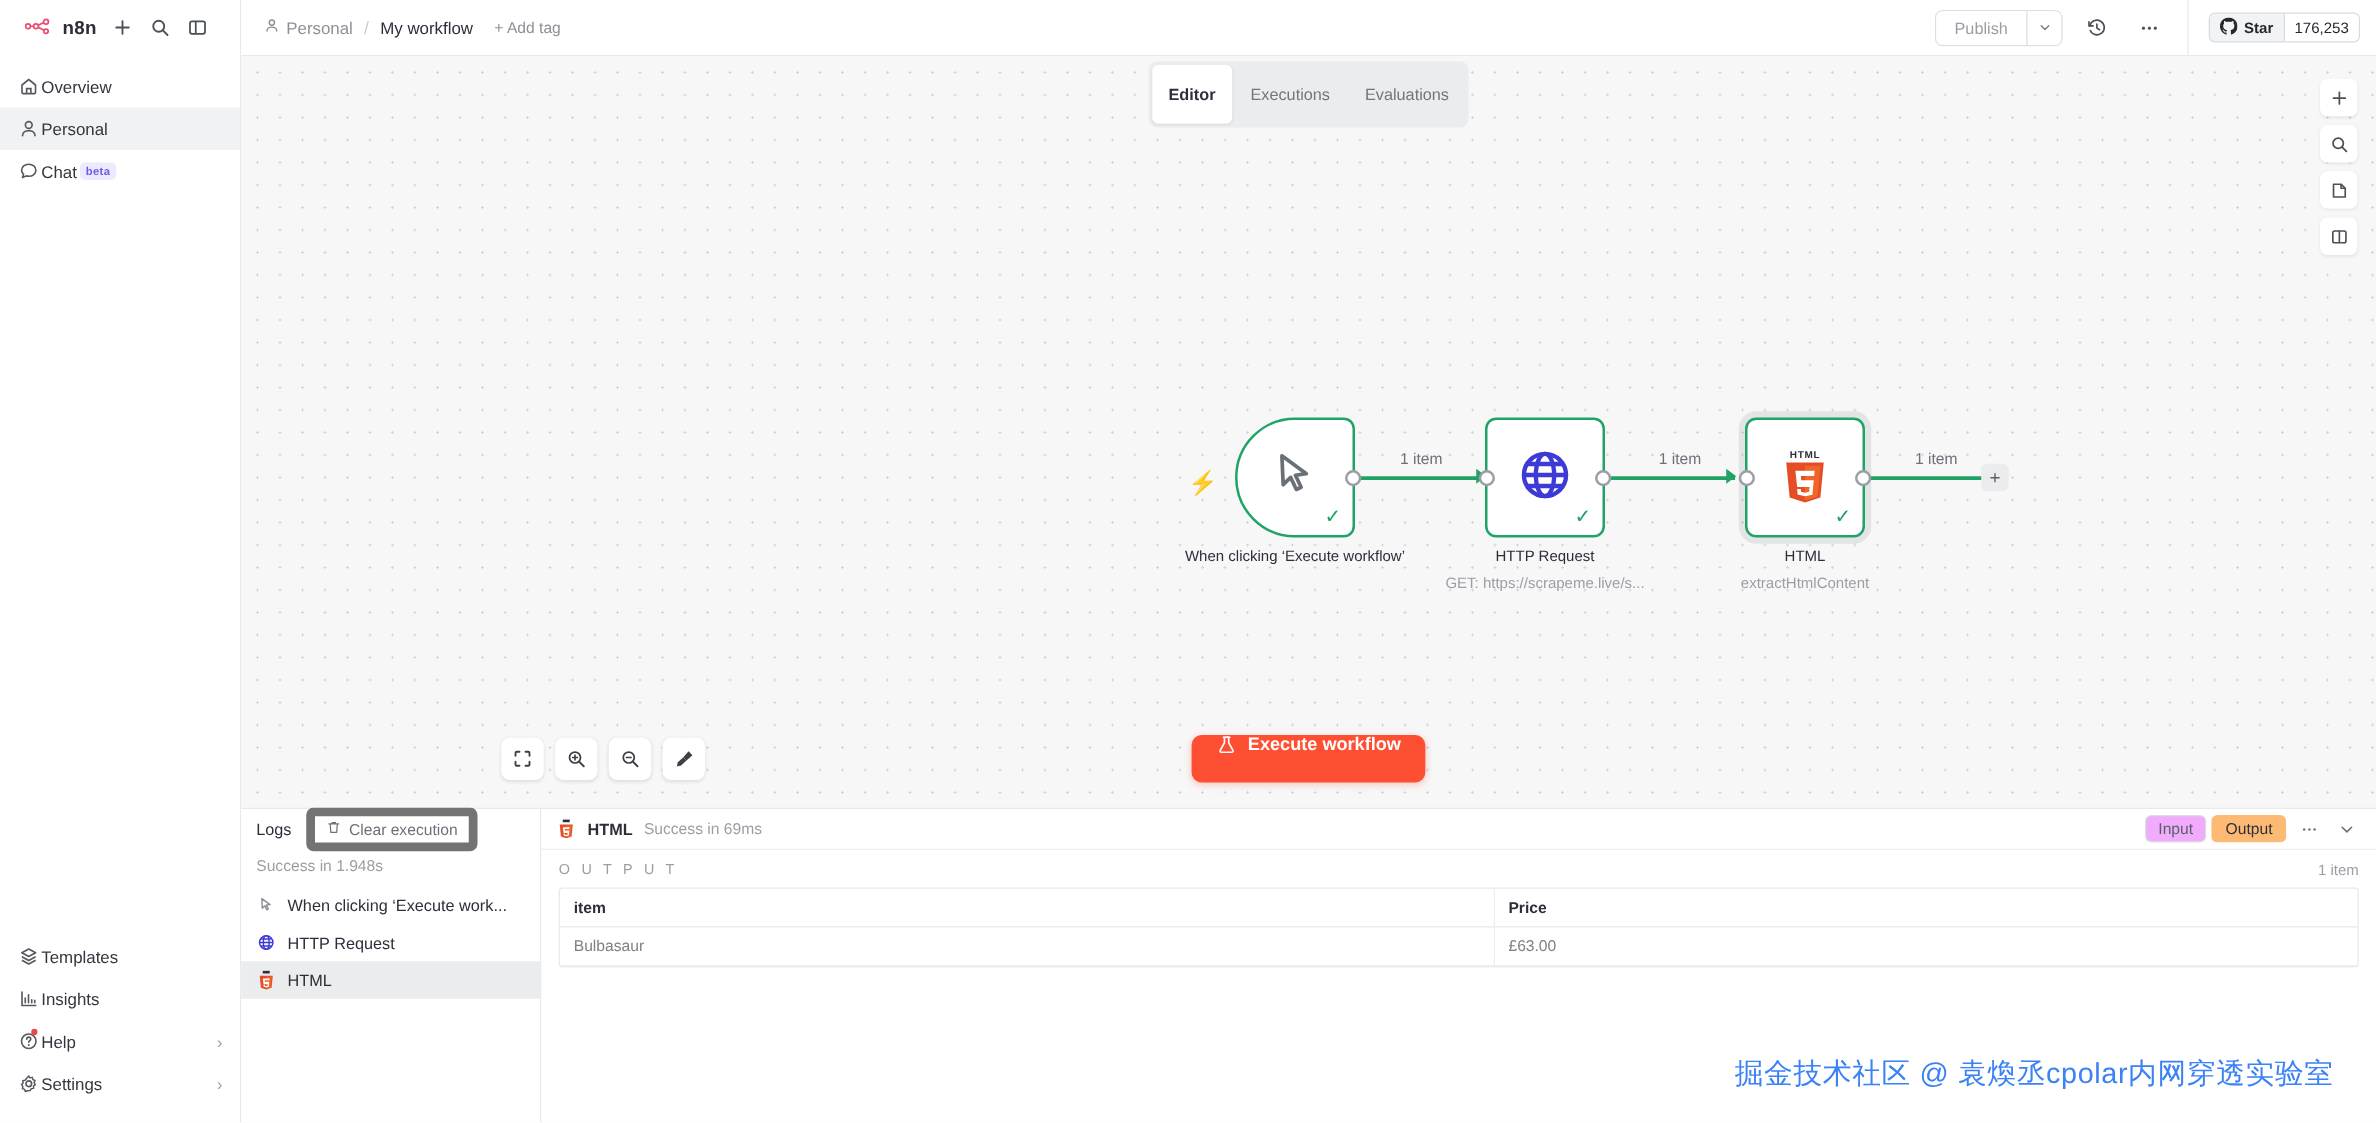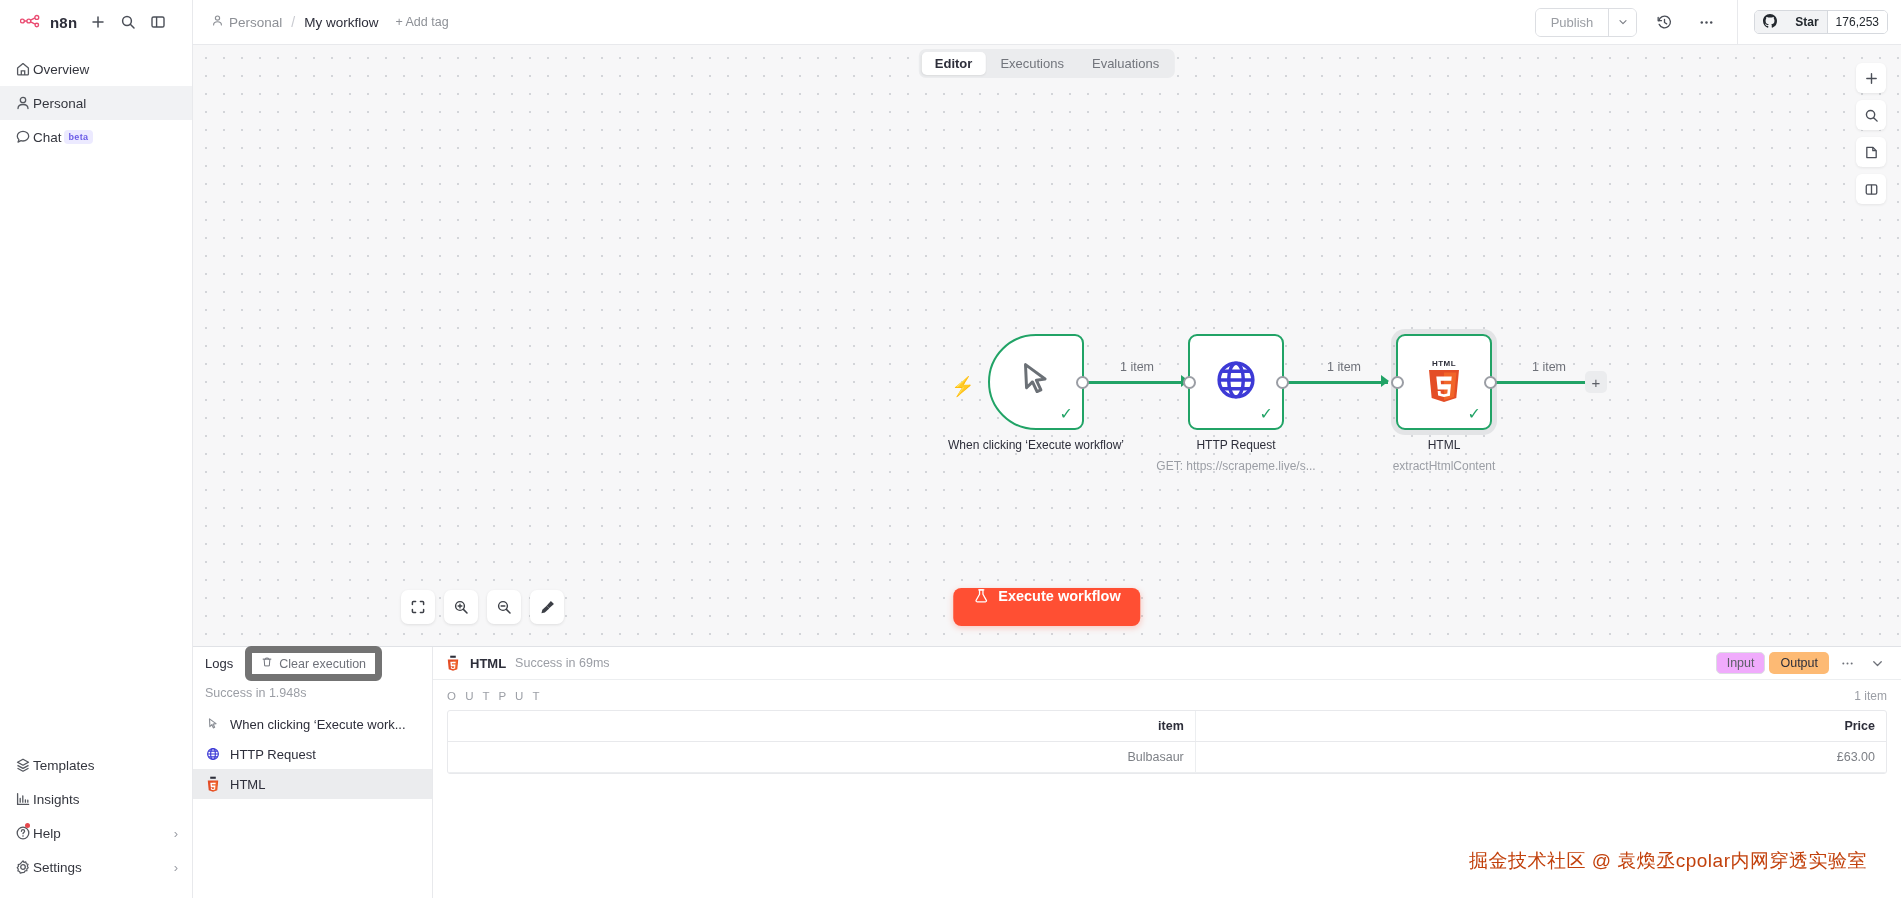--- a/index.html
+++ b/index.html
@@ -74,41 +74,41 @@
     width: 30px; height: 30px; margin-left: 12px; display: flex; align-items: center;
     justify-content: center; color: #4b4f58; cursor: pointer; border-radius: 5px;
   }
   .tb-divider { width: 1px; height: 45px; background: #e8e9ec; margin: 0 0 0 16px; }
   .gh-wrap { display: flex; align-items: center; padding: 0 13px 0 16px; }
   .gh-star {
     display: flex; align-items: center; border: 1px solid #d6d9de; border-radius: 5px;
     overflow: hidden; height: 24px; cursor: pointer;
   }
   .gh-left {
-    display: flex; align-items: center; gap: 18px; padding: 0 8px; height: 100%;
+    display: flex; align-items: center; gap: 5px; padding: 0 8px; height: 100%;
     background: #f2f3f5; font-size: 12px; font-weight: 600; color: #24292f;
   }
   .gh-count {
     padding: 0 8px; height: 100%; display: flex; align-items: center;
     font-size: 12px; color: #24292f; background: #fff; border-left: 1px solid #d6d9de;
   }
 
   
   #canvas {
     flex: 1; position: relative; background-color: #f7f7f8;
     background-image: radial-gradient(#d3d5d9 1px, transparent 1px);
     background-size: 18px 18px; background-position: 4px 4px;
     overflow: hidden; min-height: 0;
   }
   .tabs-float {
     position: absolute; left: 50%; transform: translateX(-50%); top: 4px;
     background: #ebecee; border-radius: 7px; padding: 3px; display: flex; gap: 2px; z-index: 6;
   }
   .tab {
-    padding: 4px 13px; font-size: 13px; color: #72757c; border-radius: 5px; cursor: pointer;
+    padding: 16px 13px; font-size: 13px; color: #72757c; border-radius: 5px; cursor: pointer;
   }
   .tab.active { background: #fff; color: #2d2e3a; font-weight: 600; box-shadow: 0 1px 2px rgba(0,0,0,.07); }
 
   .right-rail { position: absolute; right: 15px; top: 18px; display: flex; flex-direction: column; gap: 7px; z-index: 6; }
   .rail-btn {
     width: 30px; height: 30px; background: #fff; border-radius: 6px;
     display: flex; align-items: center; justify-content: center;
     color: #4b4f58; cursor: pointer; box-shadow: 0 1px 3px rgba(0,0,0,.08);
   }
 
@@ -202,32 +202,32 @@
   }
   .io-btn.bordered { border-color: #dcdee2; background: #f0abfc; }
   .io-btn.active { background: #fdba74; color: #2d2e3a; }
   .hdr-ic { color: #6e7179; cursor: pointer; padding: 0 4px; display: flex; align-items: center; }
 
   .out-subhead { display: flex; align-items: center; padding: 9px 14px 7px; }
   .out-label { font-size: 11.5px; color: #9b9ea5; letter-spacing: 3px; }
   .out-count { margin-left: auto; font-size: 12px; color: #9b9ea5; }
 
   .out-table { margin: 0 14px; border: 1px solid #e8e9ec; border-radius: 3px; overflow: hidden; }
-  .otr { display: flex; text-align: right; }
+  .otr { display: flex; }
   .otr.head { border-bottom: 1px solid #e8e9ec; }
   .otr.body { border-bottom: 1px solid #eceef0; }
   .otd { padding: 8px 11px; font-size: 12.5px; }
   .otd.c0 { width: 52%; border-right: 1px solid #eceef0; }
   .otd.c1 { flex: 1; }
   .otr.head .otd { font-weight: 700; color: #2d2e3a; font-size: 12.5px; }
   .otr.body .otd { color: #7d8086; }
 
   .watermark {
-    position: absolute; right: 34px; bottom: 24px; font-size: 19px;
-    color: #c2410c; white-space: nowrap; pointer-events: none; letter-spacing: .5px; margin-top: 38px;
+    position: absolute; right: 34px; bottom: 24px; font-size: 23px;
+    color: #3b82f6; white-space: nowrap; pointer-events: none; letter-spacing: .5px; margin-top: 38px;
   }
 </style>
 </head>
 <body>
 
 <div id="app">
 
   <div id="sidebar">
     <div class="sb-top">
       <div class="sb-logo-row">

